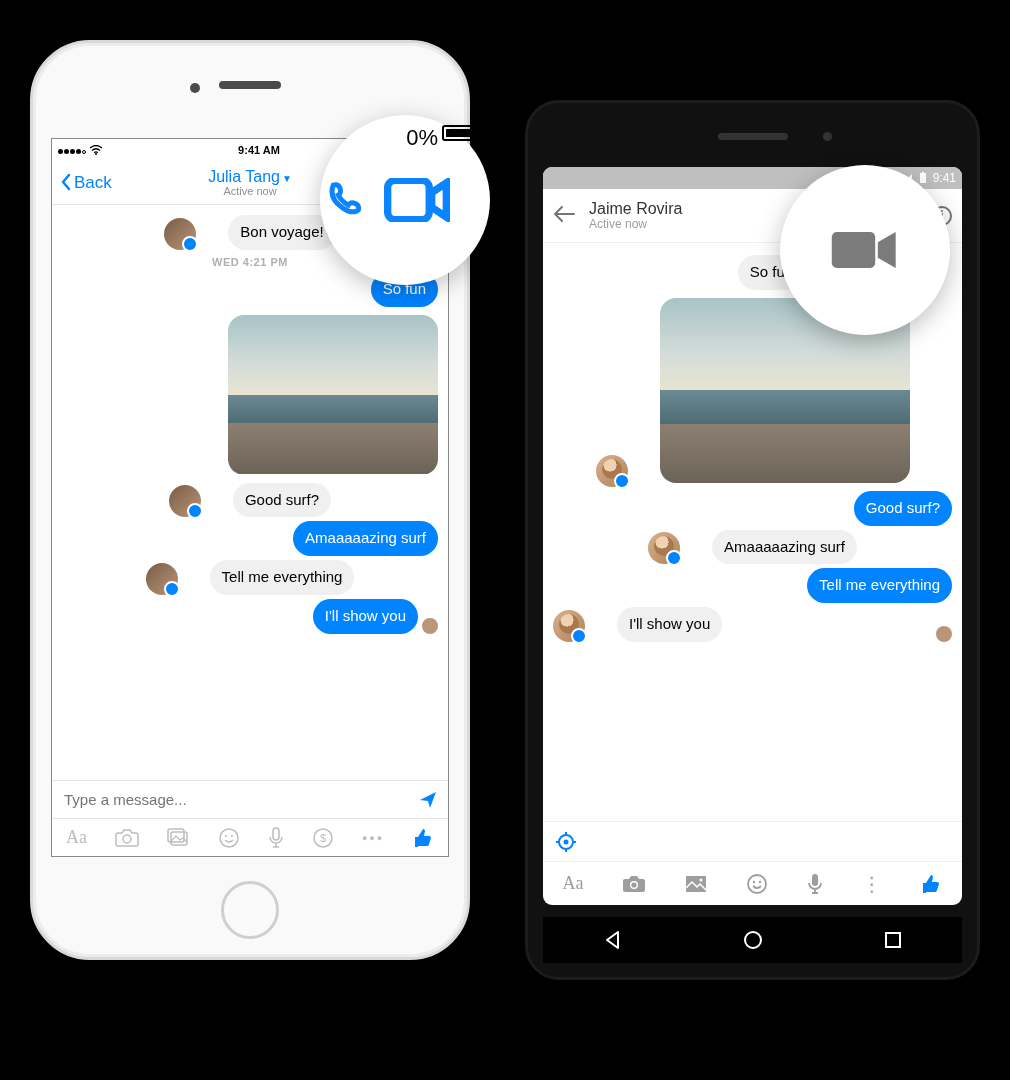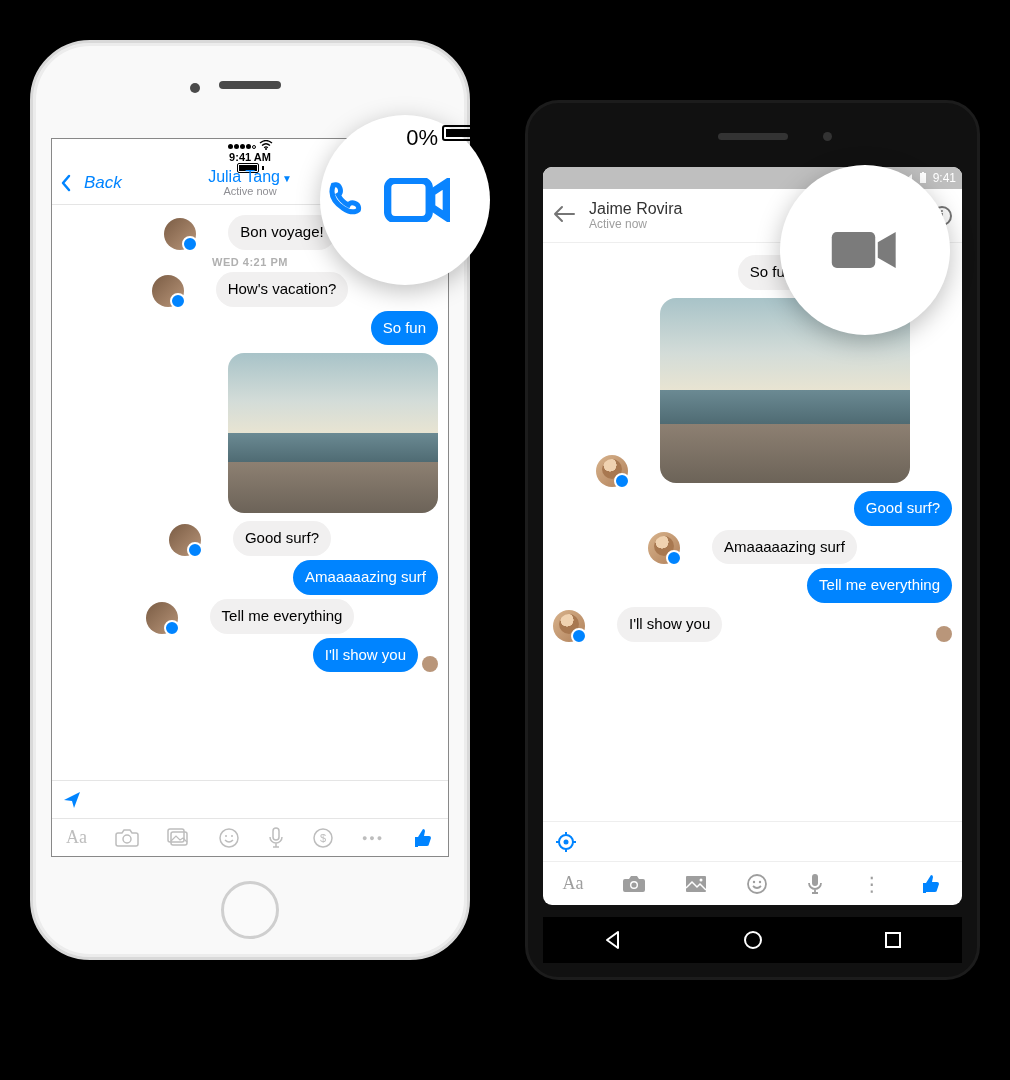--- a/index.html
+++ b/index.html
@@ -13,33 +13,33 @@
   body{margin:0;background:#000;width:1010px;height:1080px;overflow:hidden;position:relative;}
 
   
   .iphone{position:absolute;left:30px;top:40px;width:440px;height:920px;background:#f9f9f9;border:3px solid #d9d9d9;border-radius:60px;box-shadow:inset 0 0 0 3px #ececec;}
   .iphone .earpiece{position:absolute;top:38px;left:50%;transform:translateX(-50%);width:62px;height:8px;background:#4a4a4a;border-radius:4px;}
   .iphone .sensor{position:absolute;top:40px;left:50%;margin-left:-60px;width:10px;height:10px;border-radius:50%;background:#4a4a4a;}
   .iphone .homebtn{position:absolute;bottom:18px;left:50%;transform:translateX(-50%);width:58px;height:58px;border:3px solid #cfcfcf;border-radius:50%;background:#fafafa;}
   .iphone .screen{position:absolute;top:95px;left:18px;right:18px;bottom:100px;background:#fff;border:1px solid #888;overflow:hidden;}
 
   
-  .ios-status{height:22px;display:flex;align-items:center;justify-content:space-between;font-size:11px;padding:0 6px;color:#000;flex-direction:column;}
+  .ios-status{height:22px;display:flex;align-items:center;justify-content:space-between;font-size:11px;padding:0 6px;color:#000;}
   .ios-status .left{display:flex;align-items:center;gap:2px;}
   .ios-status .dots span{display:inline-block;width:5px;height:5px;border-radius:50%;background:#000;margin-right:1px;}
   .ios-status .dots span.empty{background:transparent;border:1px solid #000;width:4px;height:4px;}
   .ios-status .clock{font-weight:600;}
   .ios-status .right{display:flex;align-items:center;gap:3px;}
   .ios-status .batt{width:22px;height:10px;border:1px solid #000;border-radius:2px;position:relative;}
   .ios-status .batt::after{content:'';position:absolute;left:1px;top:1px;bottom:1px;width:18px;background:#000;}
   .ios-status .batt-tip{width:2px;height:4px;background:#000;}
 
   
   .ios-nav{height:44px;border-bottom:1px solid #e5e5e5;display:flex;align-items:center;justify-content:space-between;padding:0 8px;position:relative;}
-  .ios-nav .back{color:var(--ios-blue);font-size:17px;display:flex;align-items:center;gap:12px;font-style:italic;}
+  .ios-nav .back{color:var(--ios-blue);font-size:17px;display:flex;gap:2px;}
   .ios-nav .title-wrap{position:absolute;left:50%;transform:translateX(-50%);text-align:center;line-height:1.1;}
   .ios-nav .title{color:var(--ios-blue);font-size:16px;font-weight:500;}
   .ios-nav .title .caret{font-size:10px;margin-left:2px;}
   .ios-nav .subtitle{color:var(--text-grey);font-size:11px;}
   .ios-nav .actions{display:flex;gap:16px;color:var(--ios-blue);}
 
   
   .chat{position:absolute;top:66px;left:0;right:0;bottom:76px;overflow:hidden;padding:6px 10px;}
   .msg-row{display:flex;align-items:flex-end;margin:4px 0;}
   .msg-row.in{justify-content:center;gap:26px;}
@@ -164,24 +164,20 @@
     </div>
 
     <div class="chat">
       <div class="msg-row in">
         <div class="avatar"></div>
         <div class="bubble in">Bon voyage!</div>
       </div>
 
       <div class="timestamp">WED 4:21 PM</div>
 
-      <div class="msg-row in">
-        <div class="avatar"></div>
-        <div class="bubble in">How's vacation?</div>
-      </div>
 
       <div class="msg-row out">
         <div class="bubble out">So fun</div>
       </div>
       <div class="msg-row out">
         <div class="photo">
             <div class="sky"></div>
             <div class="sea"></div>
             <div class="sand"></div>
           </div>
@@ -201,20 +197,21 @@
         <div class="bubble in">Tell me everything</div>
       </div>
 
       <div class="msg-row out">
         <div class="bubble out">I'll show you</div>
         <div class="mini-avatar"></div>
       </div>
     </div>
 
     <div class="ios-input">
+      <input placeholder="Type a message..." style="">
       <svg width="20" height="20" viewBox="0 0 20 20">
           <path d="M2 10 L18 2 L12 18 L10 11 Z" fill="#0084ff"></path>
         </svg>
     </div>
 
     <div class="ios-toolbar">
       <span class="tb-item aa">Aa</span>
       <svg class="tb-item" width="24" height="20" viewBox="0 0 24 20">
           <path d="M3 5 H7 L9 2 H15 L17 5 H21 A2 2 0 0 1 23 7 V16 A2 2 0 0 1 21 18 H3 A2 2 0 0 1 1 16 V7 A2 2 0 0 1 3 5 Z" stroke="currentColor" fill="none" stroke-width="1.5"></path>
           <circle cx="12" cy="11" r="4" stroke="currentColor" fill="none" stroke-width="1.5"></circle>

